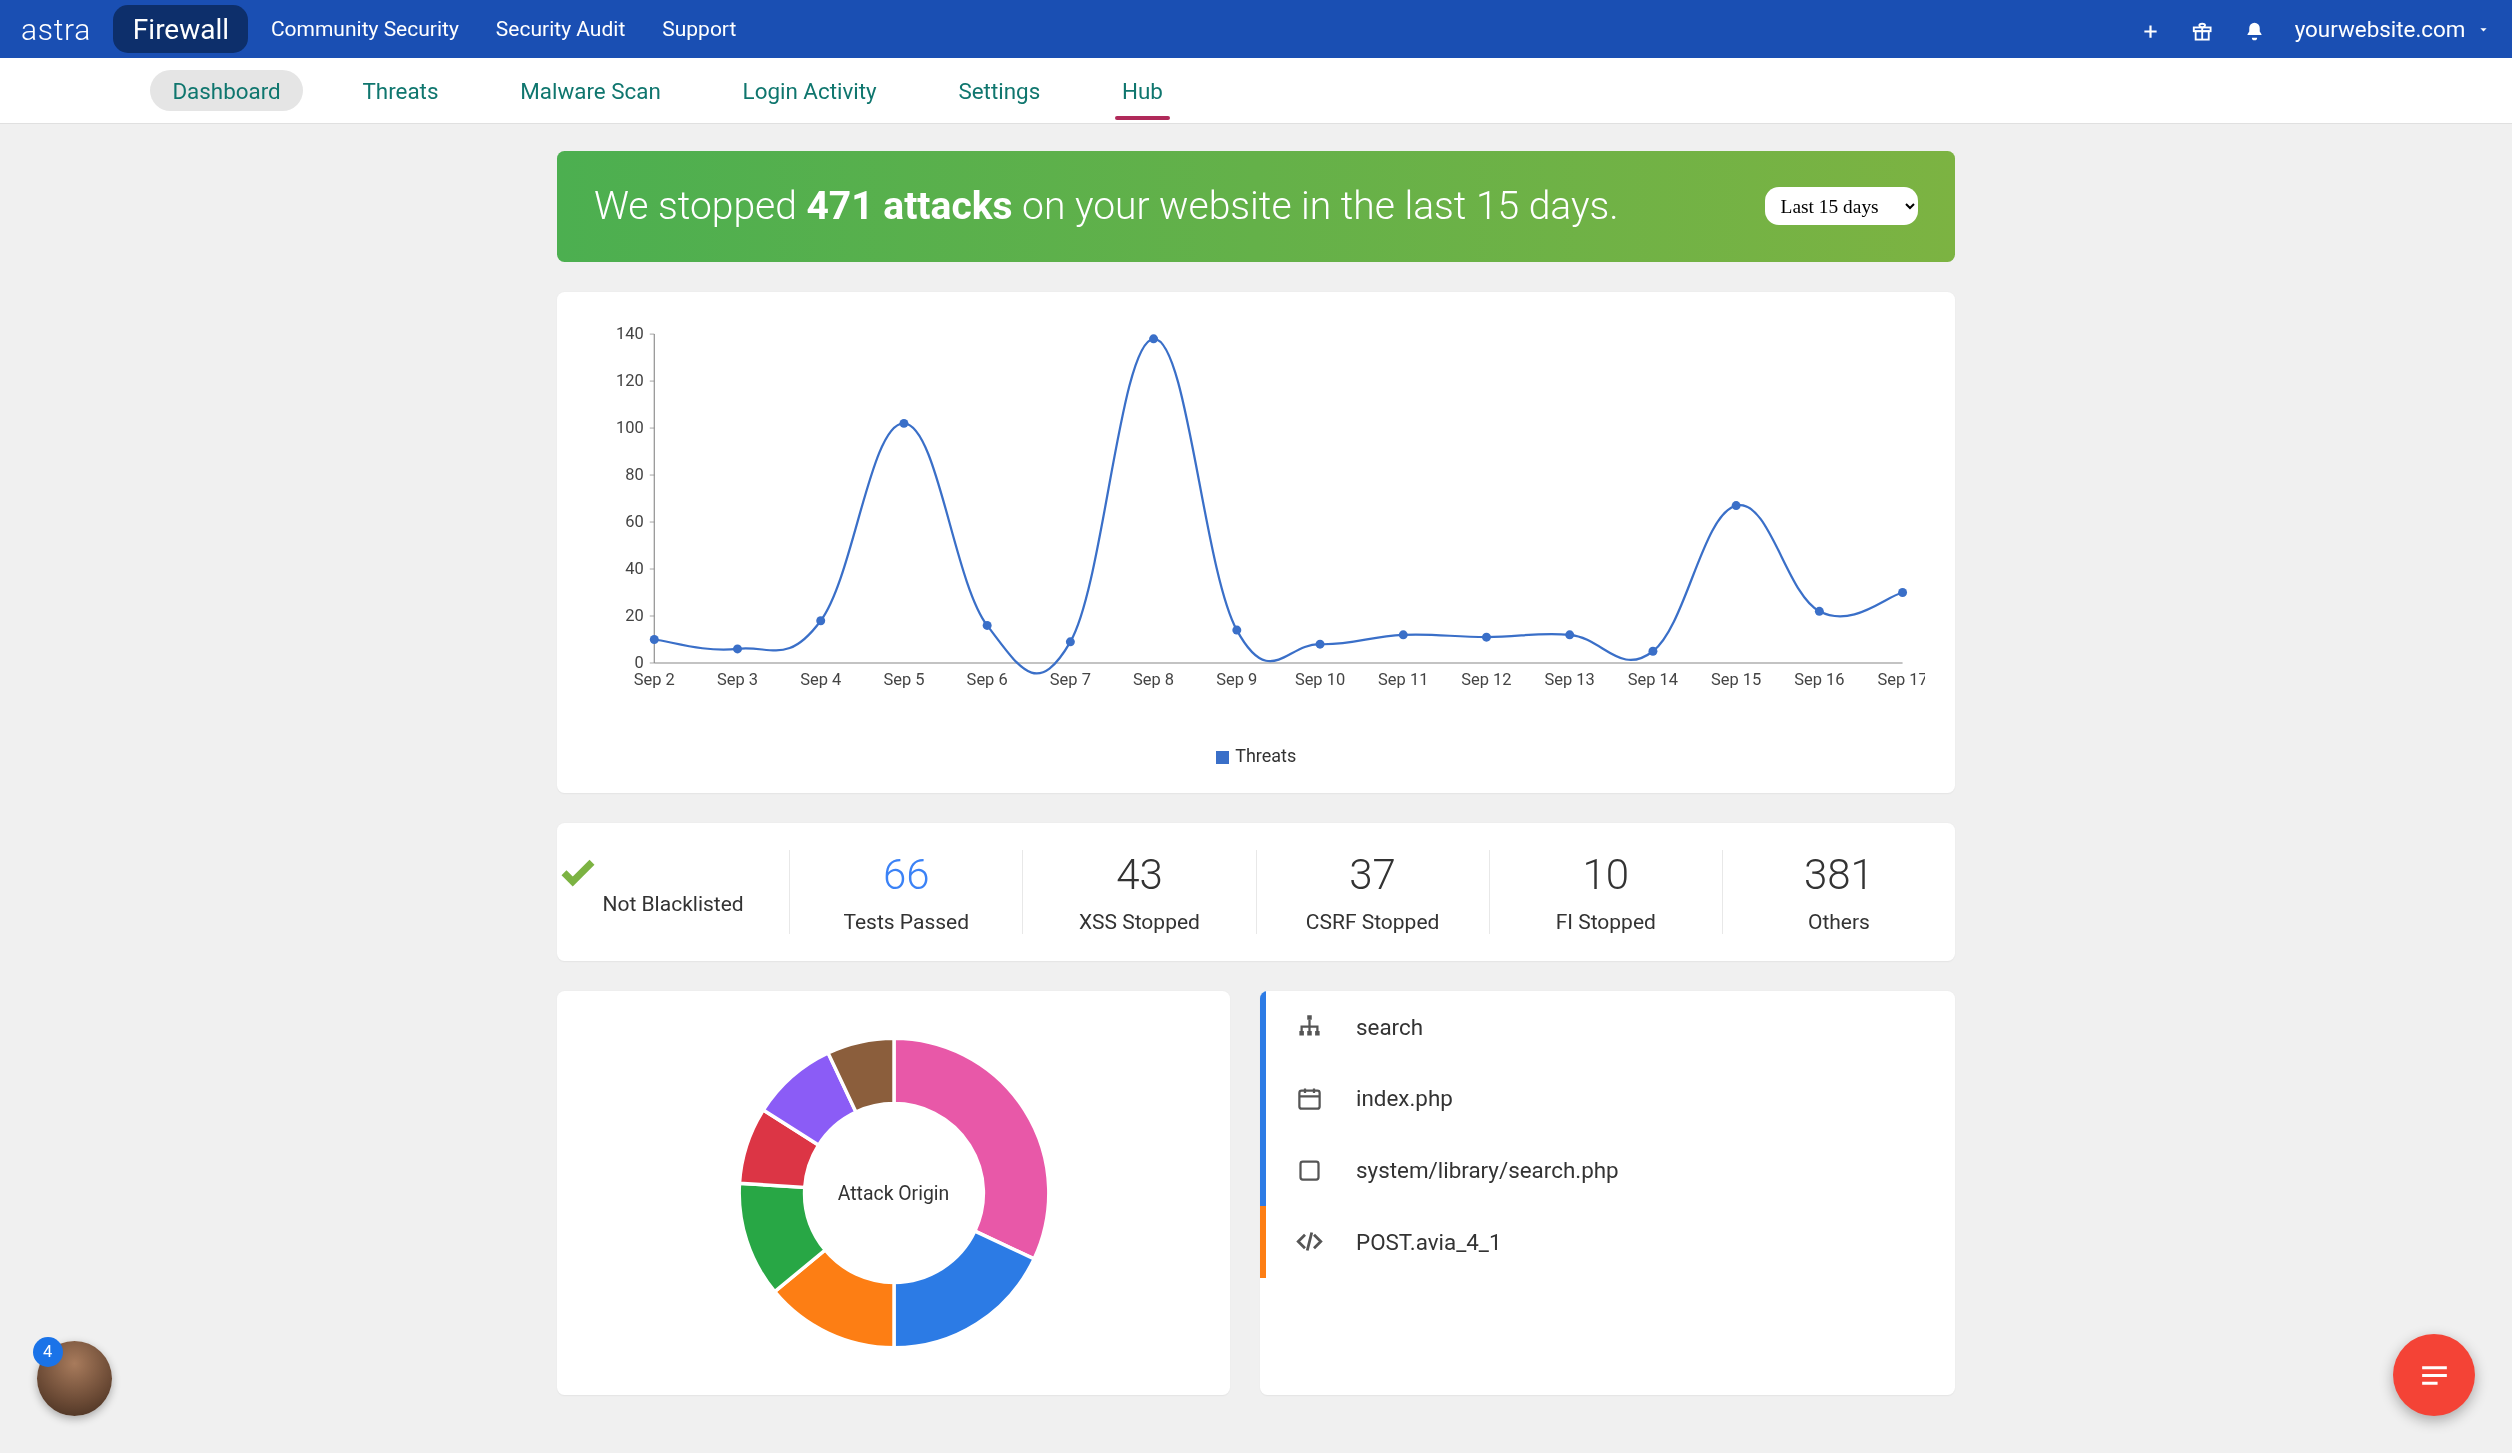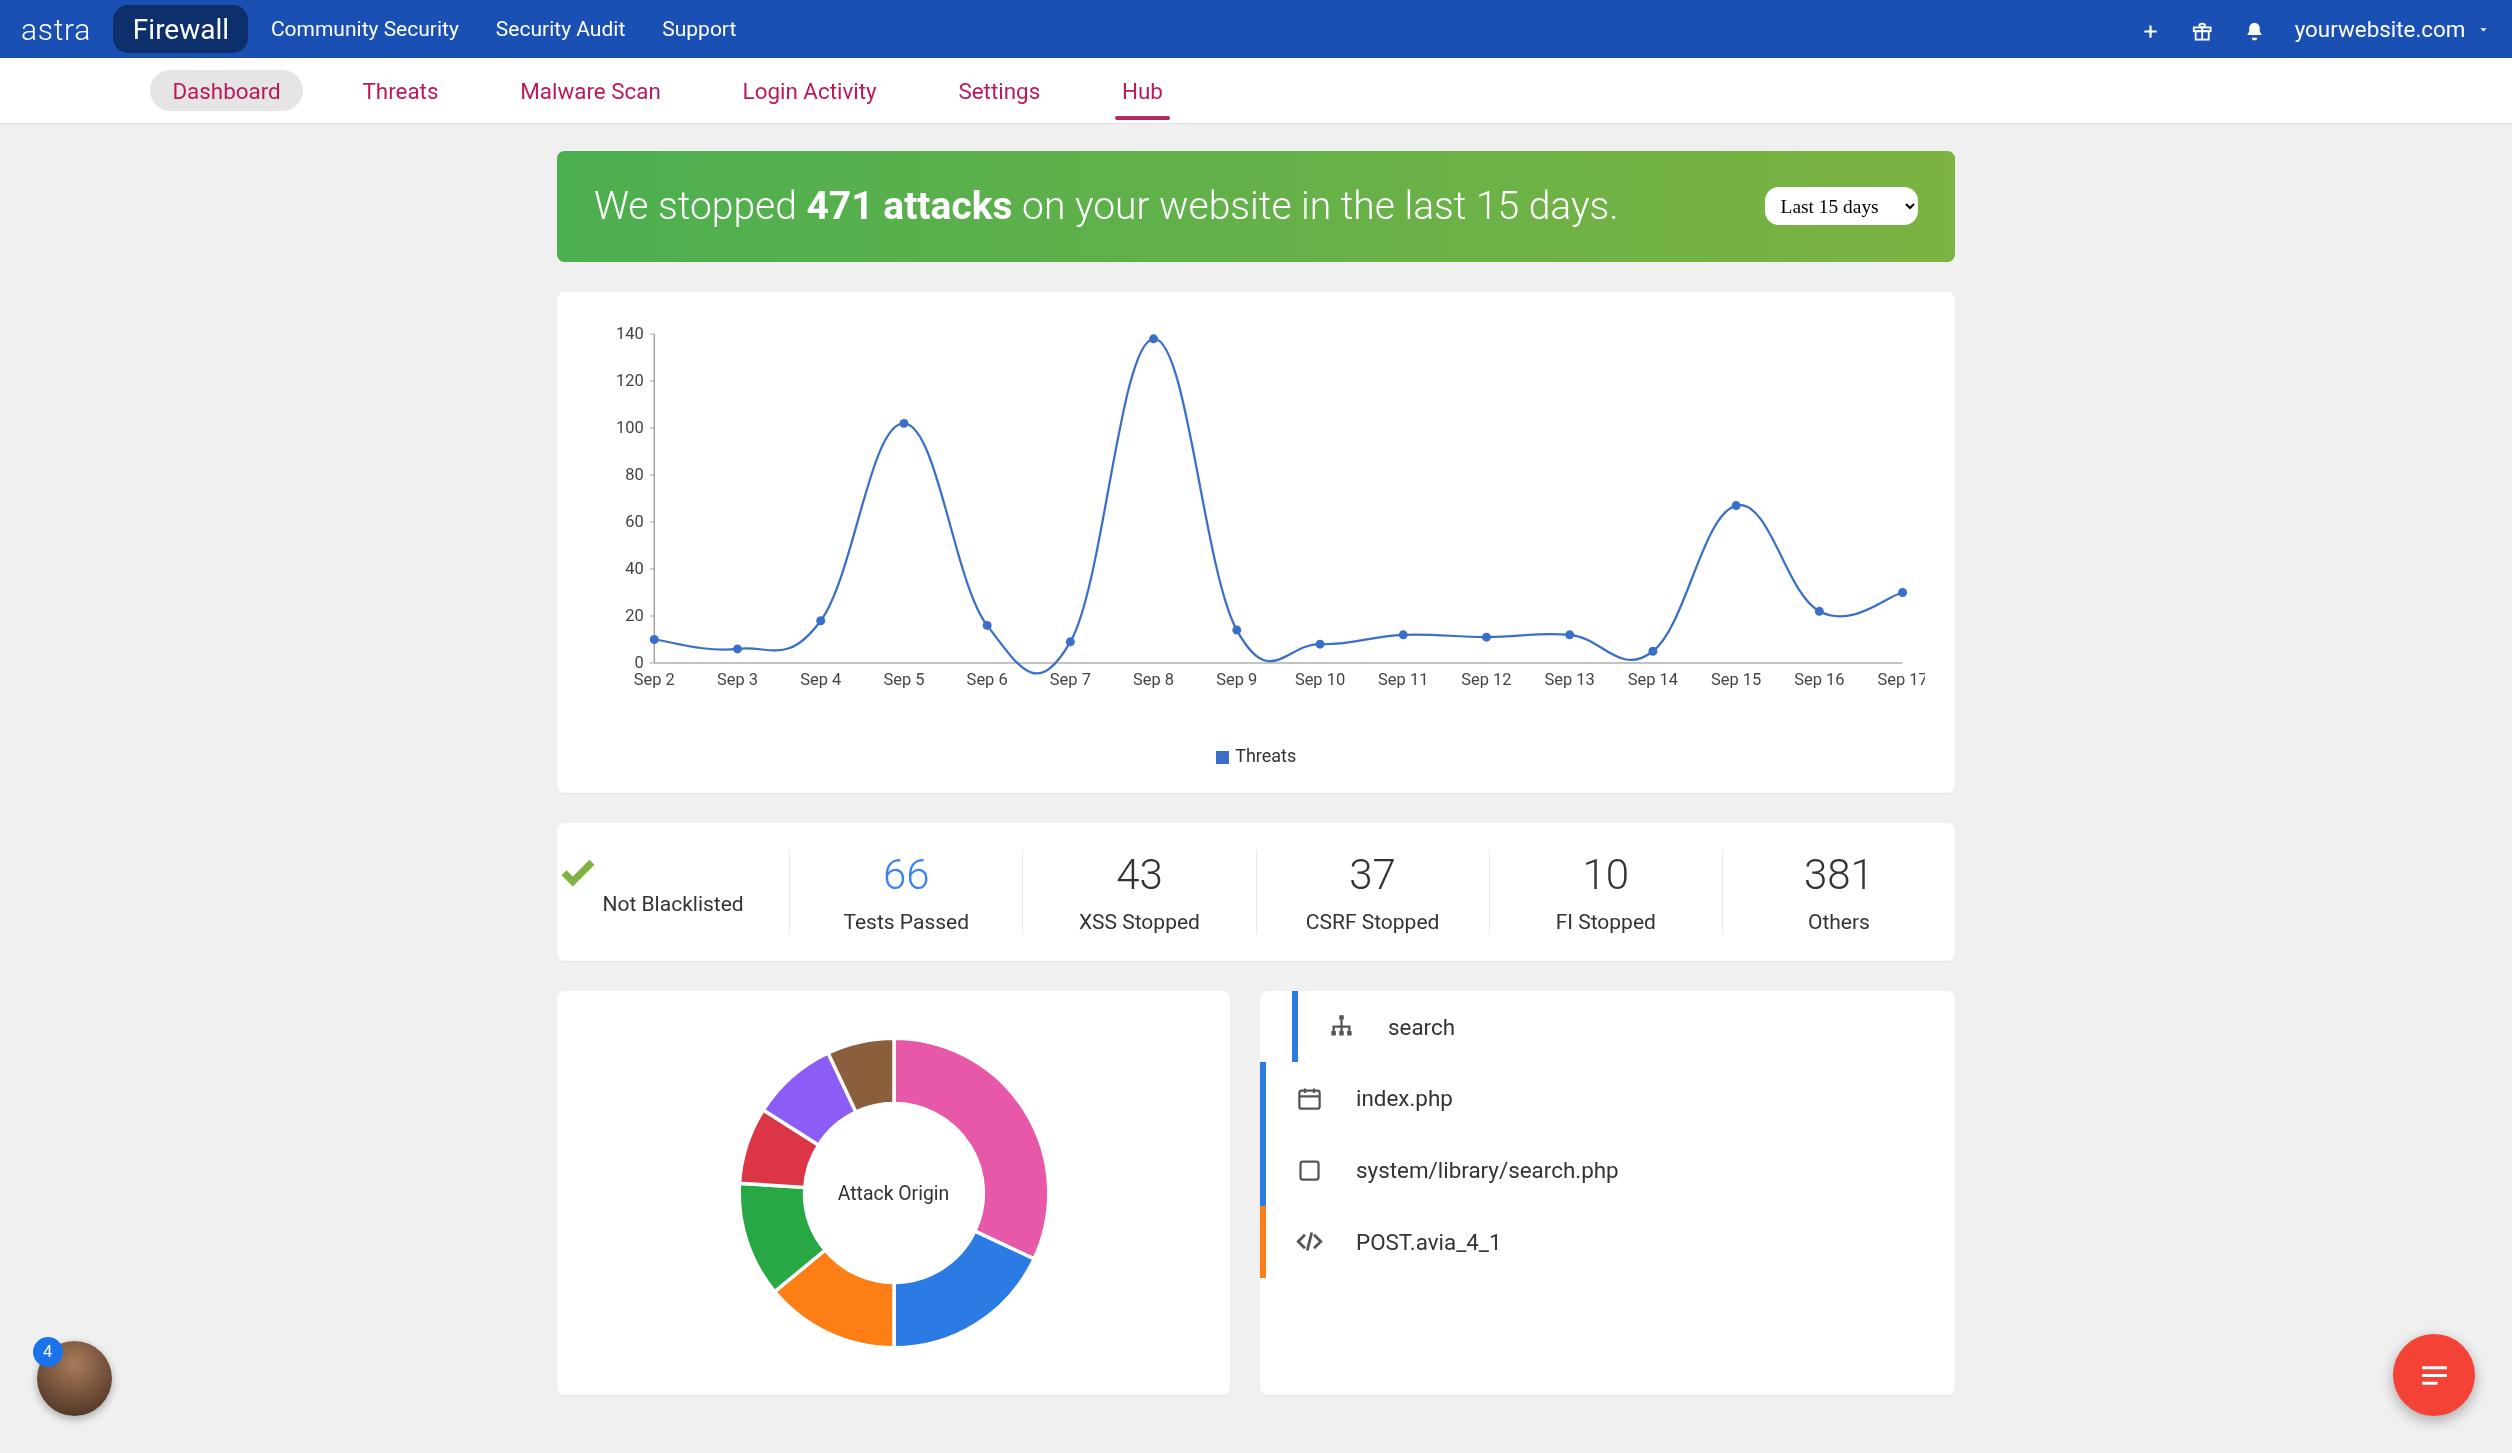--- a/index.html
+++ b/index.html
@@ -9,21 +9,21 @@
 .topbar { background: #1a4fb3; height: 58px; display: flex; align-items: center; padding: 0 21px; color: #fff; }
 .logo { font-size: 30px; font-weight: 300; letter-spacing: 0.7px; margin-right: 22.4px; }
 .nav-pill { background: #0d2f6b; padding: 7.5px 19.4px; border-radius: 15px; font-size: 28px; margin-right: 22.4px; cursor: pointer; }
 .nav-link { font-size: 21px; margin-right: 37px; cursor: pointer; color: #fff; }
 .topbar-right { margin-left: auto; display: flex; align-items: flex-end; gap: 30px; font-size: 22.4px; }
 .site-dd { display: flex; align-items: center; gap: 10.5px; cursor: pointer; }
 .icon-btn { cursor: pointer; display: inline-flex; align-items: center; }
 
 
 .subtabs { background: #fff; height: 66px; display: flex; align-items: center; padding: 0 150px; border-bottom: 0.7px solid #e0e0e0; gap: 37px; }
-.subtab { font-size: 22.4px; color: #be185d; cursor: pointer; padding: 7.5px 22.4px; border-radius: 22.4px; }
+.subtab { font-size: 22.4px; color: #0f766e; cursor: pointer; padding: 7.5px 22.4px; border-radius: 22.4px; }
 .subtab.active { background: #e5e5e5; }
 .subtab.hub { position: relative; }
 .subtab.hub::after { content: ""; position: absolute; left: 15px; right: 15px; bottom: -9px; height: 4.5px; background: #b02a5a; border-radius: 2.2px; }
 
 .container { width: 1398px; margin: 27px auto 0; }
 
 
 .banner { background: linear-gradient(90deg,#4caf50 0%,#7cb342 100%); border-radius: 7.5px; padding: 30px 37px; display: flex; align-items: center; justify-content: space-between; color: #fff; }
 .banner-text { font-size: 39px; font-weight: 300; line-height: 1.3; max-width: 1084px; }
 .banner-text strong { font-weight: 700; }
@@ -221,21 +221,21 @@
             <path d="M 100 190 A 90 90 0 0 1 30.653808150178975 157.36815907738207 L 59.93331137565897 133.14604746693186 A 52 52 0 0 0 100 152 Z" fill="#fd7e14" stroke="#fff" stroke-width="2"></path>
             <path d="M 30.653808150178975 157.36815907738207 A 90 90 0 0 1 10.177594441455554 94.3488532423618 L 48.10261012172988 96.7348929844757 A 52 52 0 0 0 59.93331137565897 133.14604746693186 Z" fill="#28a745" stroke="#fff" stroke-width="2"></path>
             <path d="M 10.177594441455554 94.3488532423618 A 90 90 0 0 1 24.010486704818632 51.77558845189032 L 56.09494787389521 72.13700666109219 A 52 52 0 0 0 48.10261012172988 96.7348929844757 Z" fill="#dc3545" stroke="#fff" stroke-width="2"></path>
             <path d="M 24.010486704818632 51.77558845189032 A 90 90 0 0 1 61.67986375914344 18.56556527805826 L 77.8594768386162 52.948993271766994 A 52 52 0 0 0 56.09494787389521 72.13700666109219 Z" fill="#8b5cf6" stroke="#fff" stroke-width="2"></path>
             <path d="M 61.67986375914344 18.56556527805826 A 90 90 0 0 1 99.99999999999999 10 L 99.99999999999999 48 A 52 52 0 0 0 77.8594768386162 52.948993271766994 Z" fill="#8b5e3c" stroke="#fff" stroke-width="2"></path>
           </svg>
         <div class="donut-center">Attack Origin</div>
       </div>
     </div>
     <div class="list-card" id="attack-list">
-        <div class="list-item" style="border-left-color: rgb(44, 123, 229); margin-left: 32px;">
+        <div class="list-item" style="border-left-color: rgb(44, 123, 229);">
           <span class="li-icon">
             <svg width="27" height="27" viewBox="0 0 24 24" fill="#555">
               <rect x="10" y="2" width="4" height="4"></rect>
               <rect x="3" y="16" width="4" height="4"></rect>
               <rect x="10" y="16" width="4" height="4"></rect>
               <rect x="17" y="16" width="4" height="4"></rect>
               <path d="M12 6v6M5 16v-4h14v4M12 12v4" stroke="#555" stroke-width="2" fill="none"></path>
             </svg>
           </span>
           <span>search</span>

